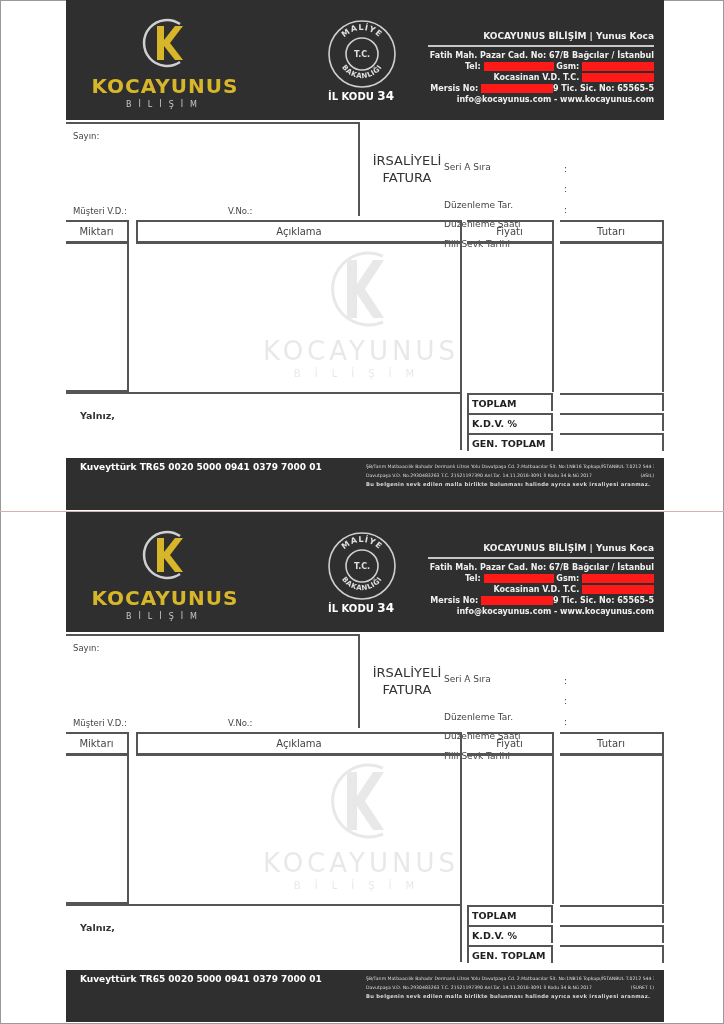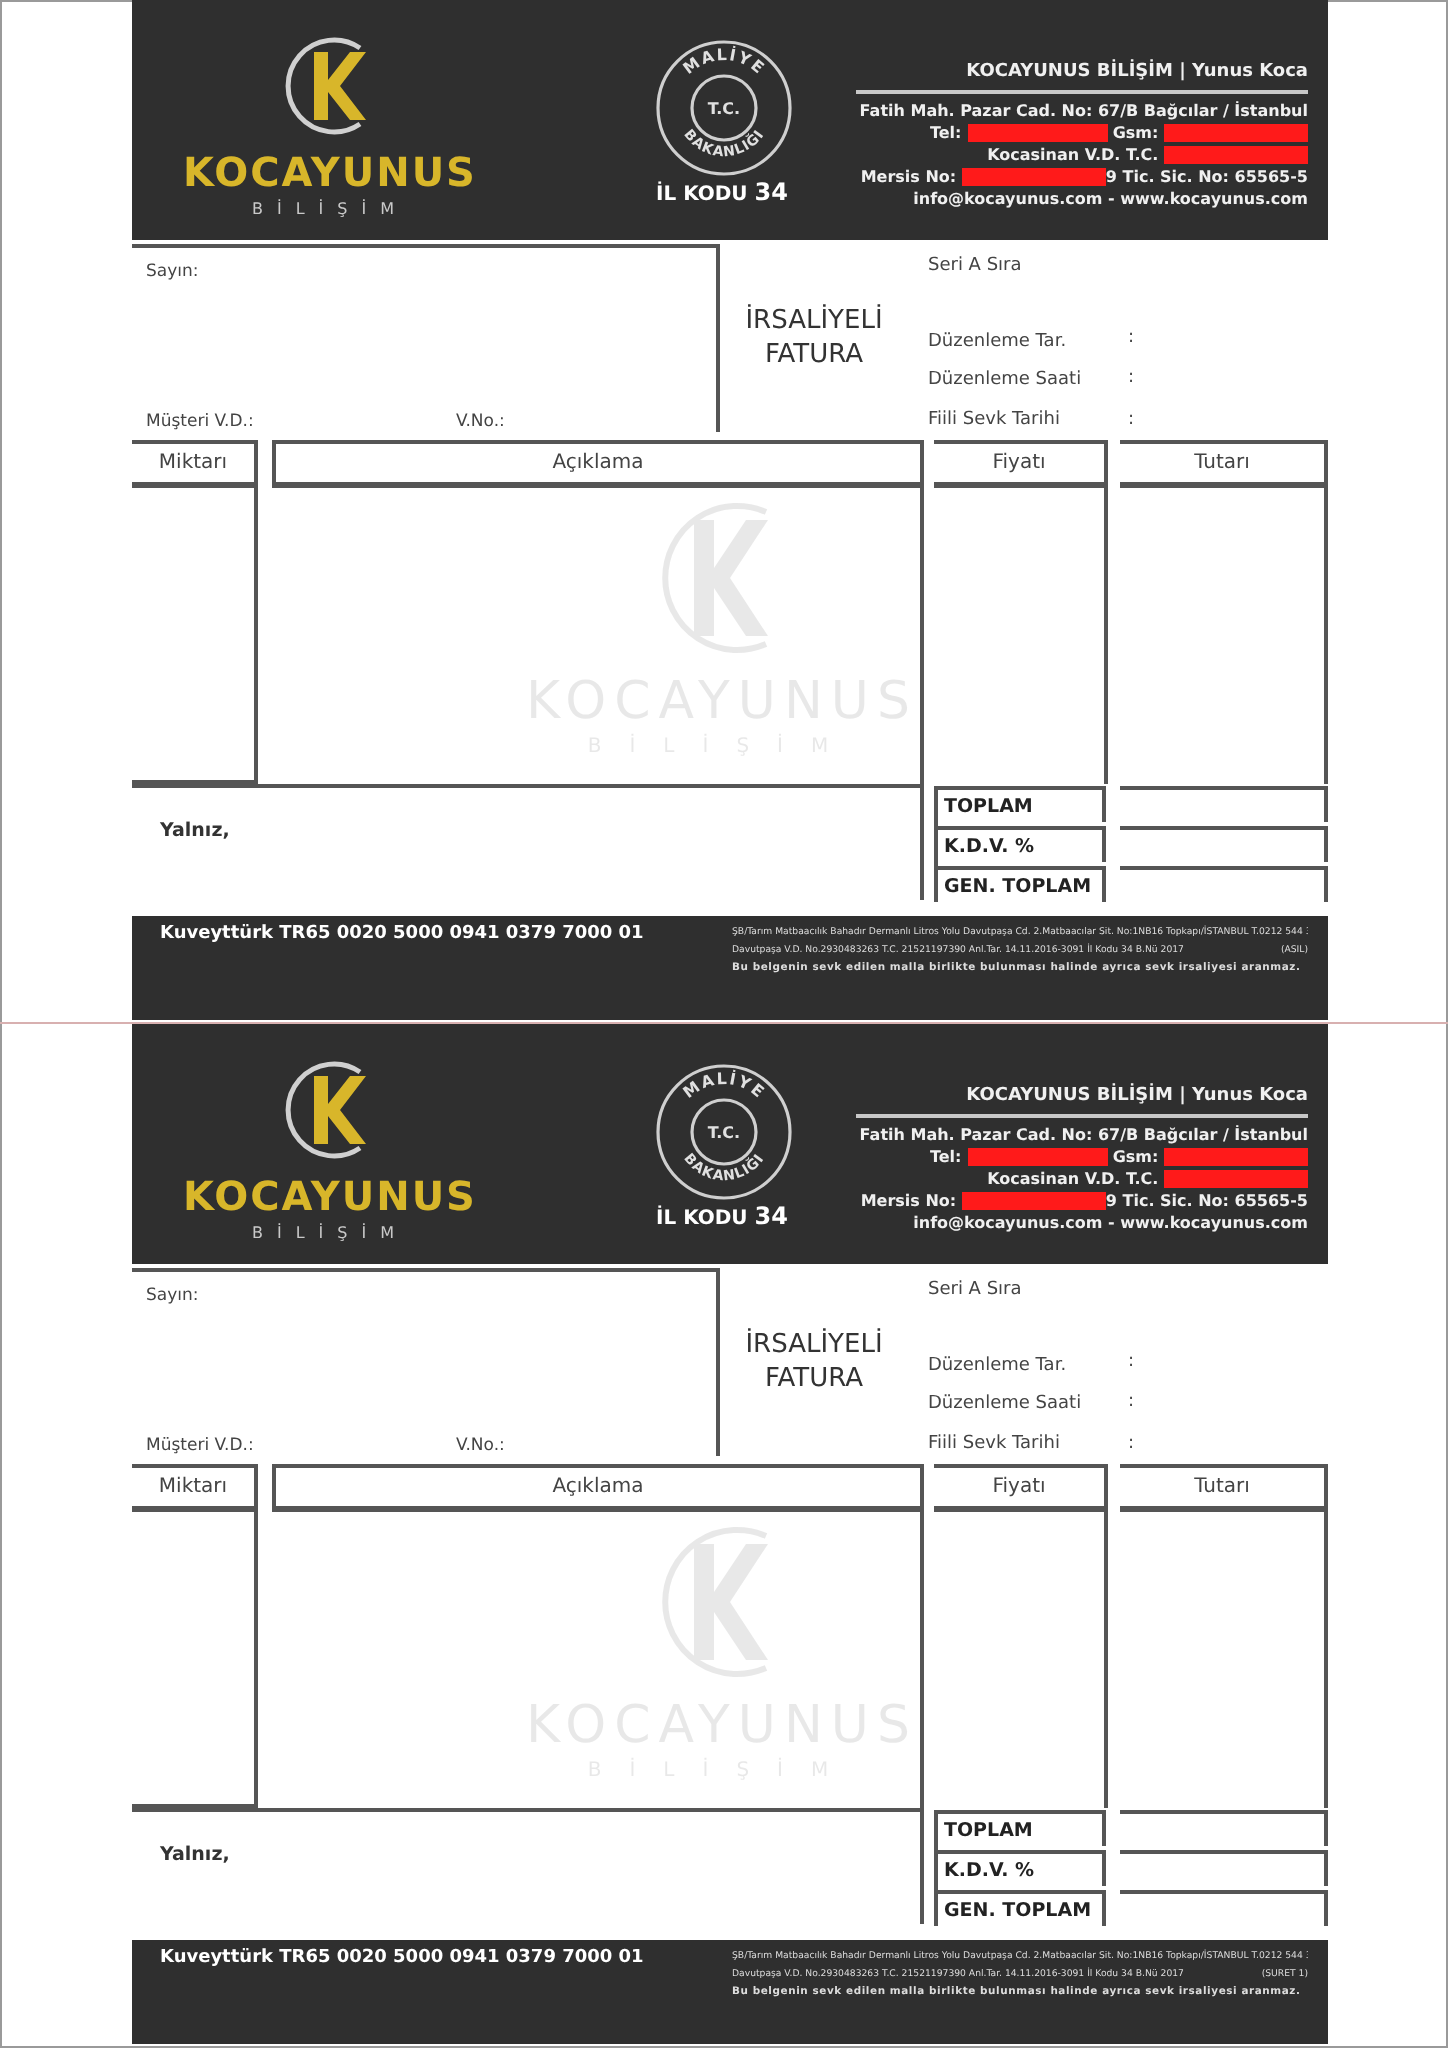--- a/index.html
+++ b/index.html
@@ -24,21 +24,21 @@
   .seal-code b { font-size: 12px; }
 
   .company { position: absolute; left: 362px; top: 30px; width: 226px; text-align: right; color: #f0f0f0; font-size: 8px; font-weight: bold; line-height: 11px; }
   .company .title { font-size: 9px; line-height: 12px; padding-bottom: 3px; border-bottom: 2px solid #c8c8c8; margin-bottom: 3px; }
   .redact { display: inline-block; height: 9px; background: #ff1a1a; vertical-align: middle; }
 
   
   .customer-box { position: absolute; left: 0; top: 122px; width: 294px; height: 94px; border-right: 2px solid #555; border-top: 2px solid #555; }
   .lbl { position: absolute; font-size: 8.5px; color: #444; text-align: right; }
   .doc-title { position: absolute; left: 296px; top: 152px; width: 90px; text-align: center; font-size: 13px; line-height: 17px; color: #333; }
-  .meta { position: absolute; left: 398px; font-size: 9px; color: #444; }
+  .meta { position: absolute; left: 378px; font-size: 9px; color: #444; margin-top: 34px; }
   .colon { position: absolute; left: 498px; font-size: 9px; color: #444; }
 
   
   .col { position: absolute; border: 2px solid #555; border-left: none; }
   .col-head { position: absolute; font-size: 10px; color: #444; text-align: center; }
   .watermark { position: absolute; left: 160px; top: 244px; width: 270px; height: 140px; opacity: 0.13; }
   .wm-name { position: absolute; left: 0; top: 92px; width: 270px; text-align: center; font-size: 26px; letter-spacing: 4px; color: #555; }
   .wm-sub { position: absolute; left: 0; top: 124px; width: 270px; text-align: center; font-size: 10px; letter-spacing: 14px; color: #555; }
 
   .yalniz-box { position: absolute; left: 0; top: 392px; width: 396px; height: 58px; border-top: 2px solid #555; border-right: 2px solid #555; }

